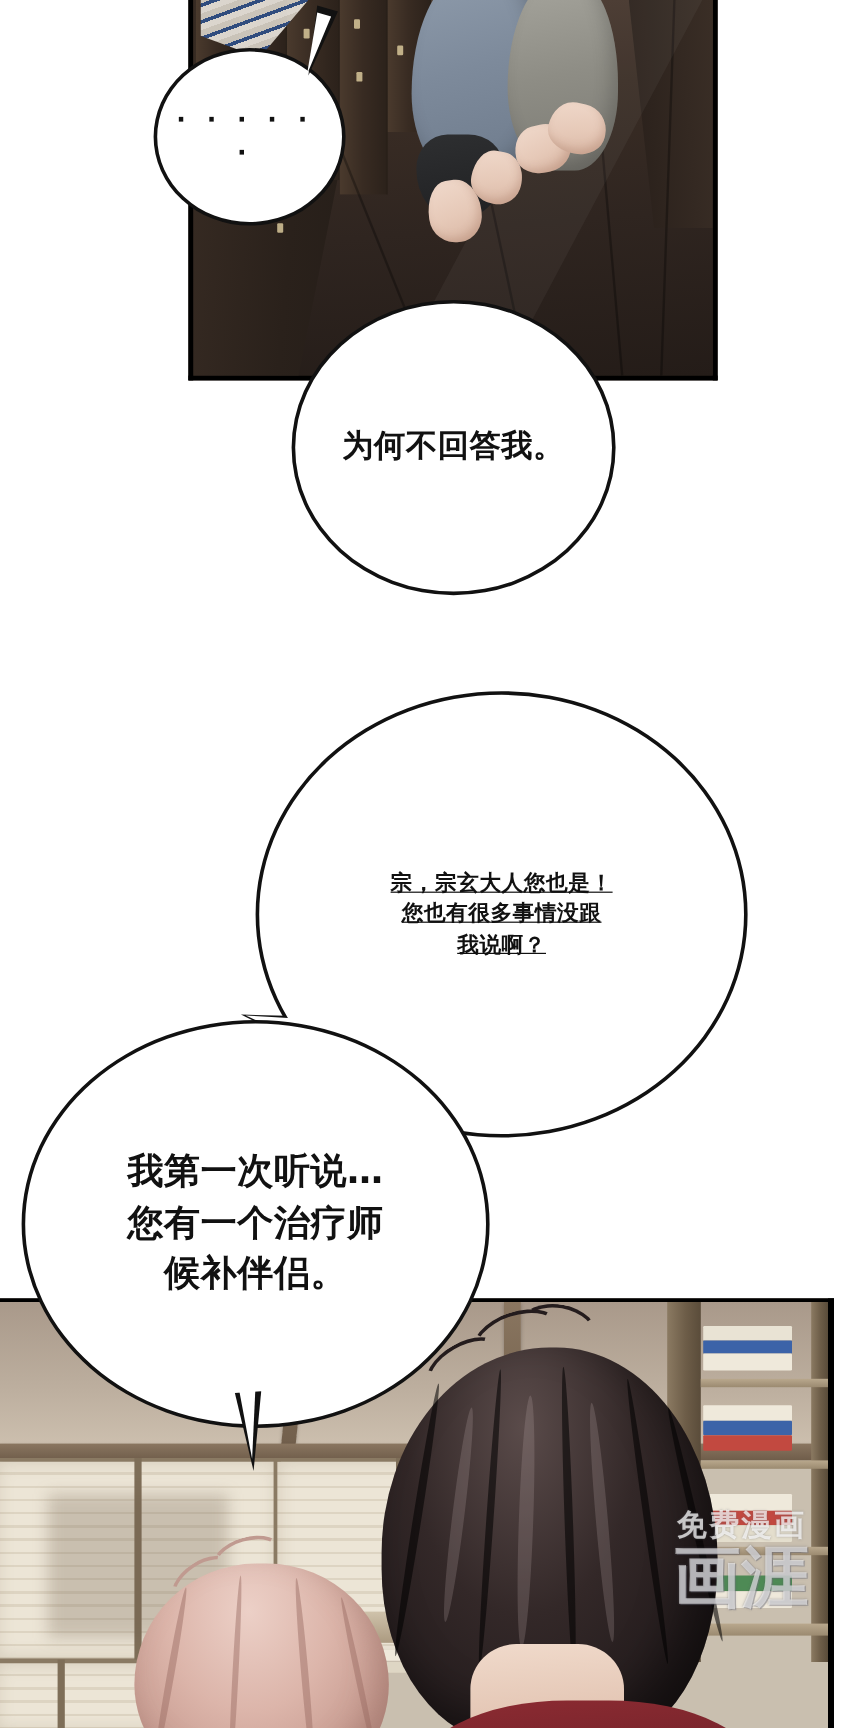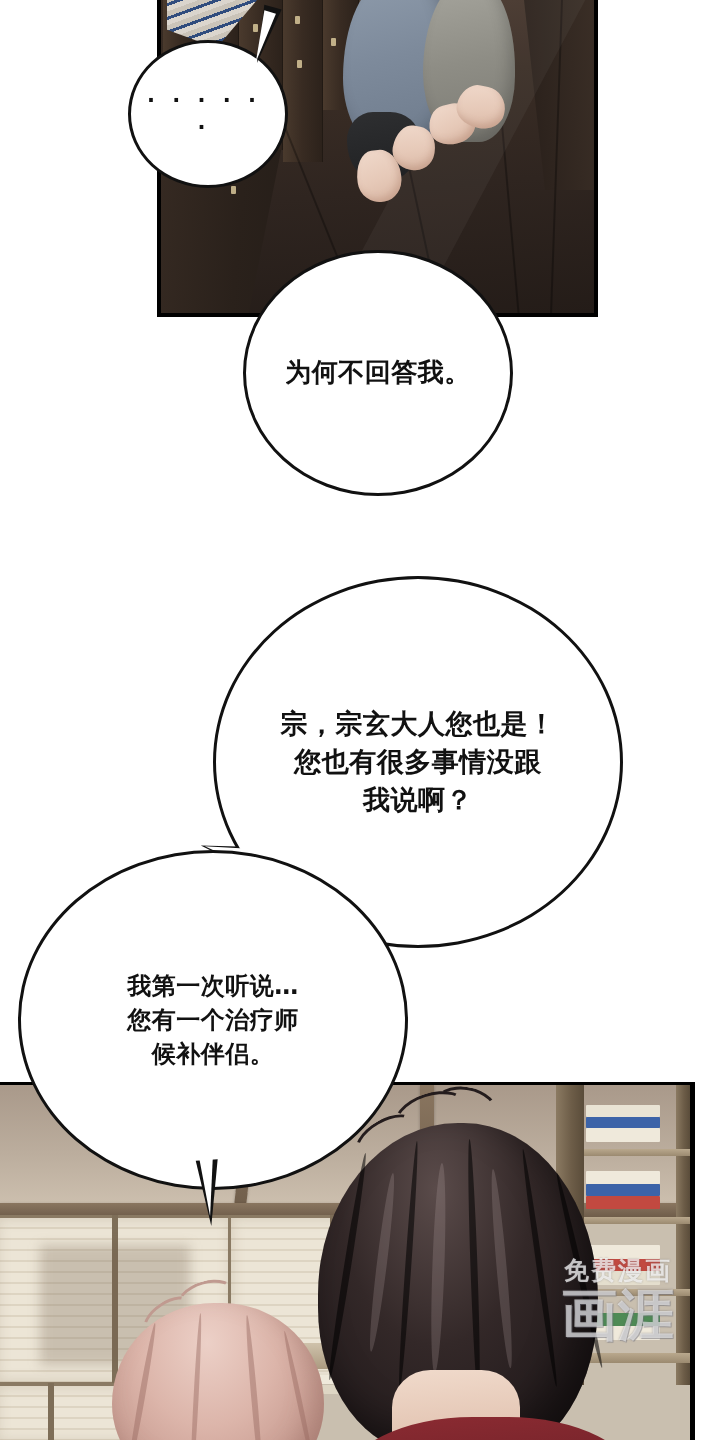--- a/index.html
+++ b/index.html
@@ -281,24 +281,24 @@
     padding: 0 14px;
   }
 
   #bubble-1 { left: 128px; top: 40px;  width: 160px; height: 148px; }
   #bubble-1 .bubble-text { font-size: 21px; letter-spacing: 5px; padding-left: 6px; }
 
   #bubble-2 { left: 243px; top: 250px; width: 270px; height: 246px; }
   #bubble-2 .bubble-text { font-size: 26px; }
 
   #bubble-3 { left: 213px; top: 576px; width: 410px; height: 372px; z-index: 22; }
-  #bubble-3 .bubble-text { font-size: 27px; line-height: 1.42; }
+  #bubble-3 .bubble-text { font-size: 18px; line-height: 1.42; text-decoration: underline; }
 
   #bubble-4 { left: 18px;  top: 850px; width: 390px; height: 340px; z-index: 24; }
-  #bubble-4 .bubble-text { font-size: 24px; line-height: 1.42; }
+  #bubble-4 .bubble-text { font-size: 30px; line-height: 1.42; }
 
   
   .tail { position: absolute; z-index: 21; }
   #tail-1 {
     left: 256px; top: 6px;
     width: 0; height: 0;
     border-left: 9px solid transparent;
     border-right: 9px solid transparent;
     border-bottom: 58px solid #111;
     transform: rotate(196deg);

